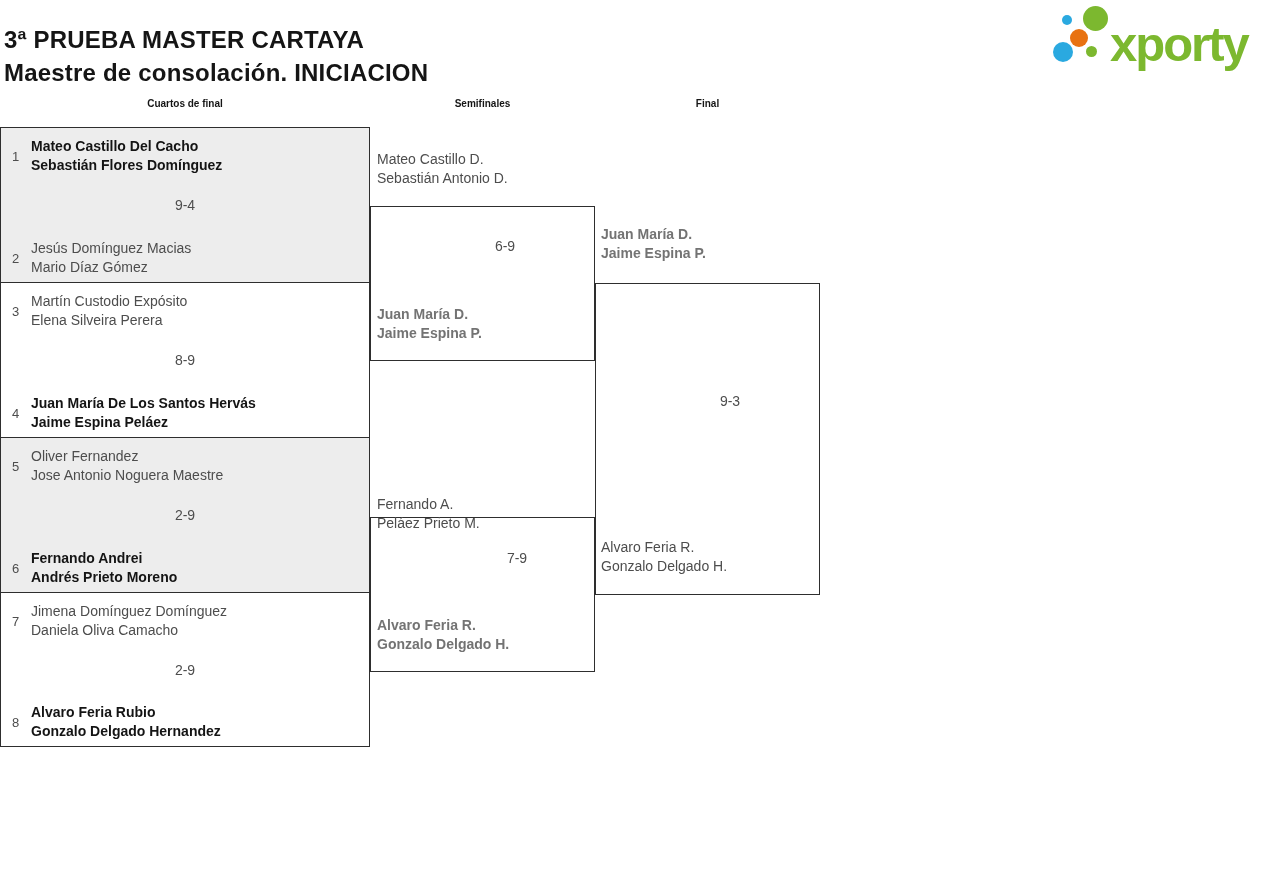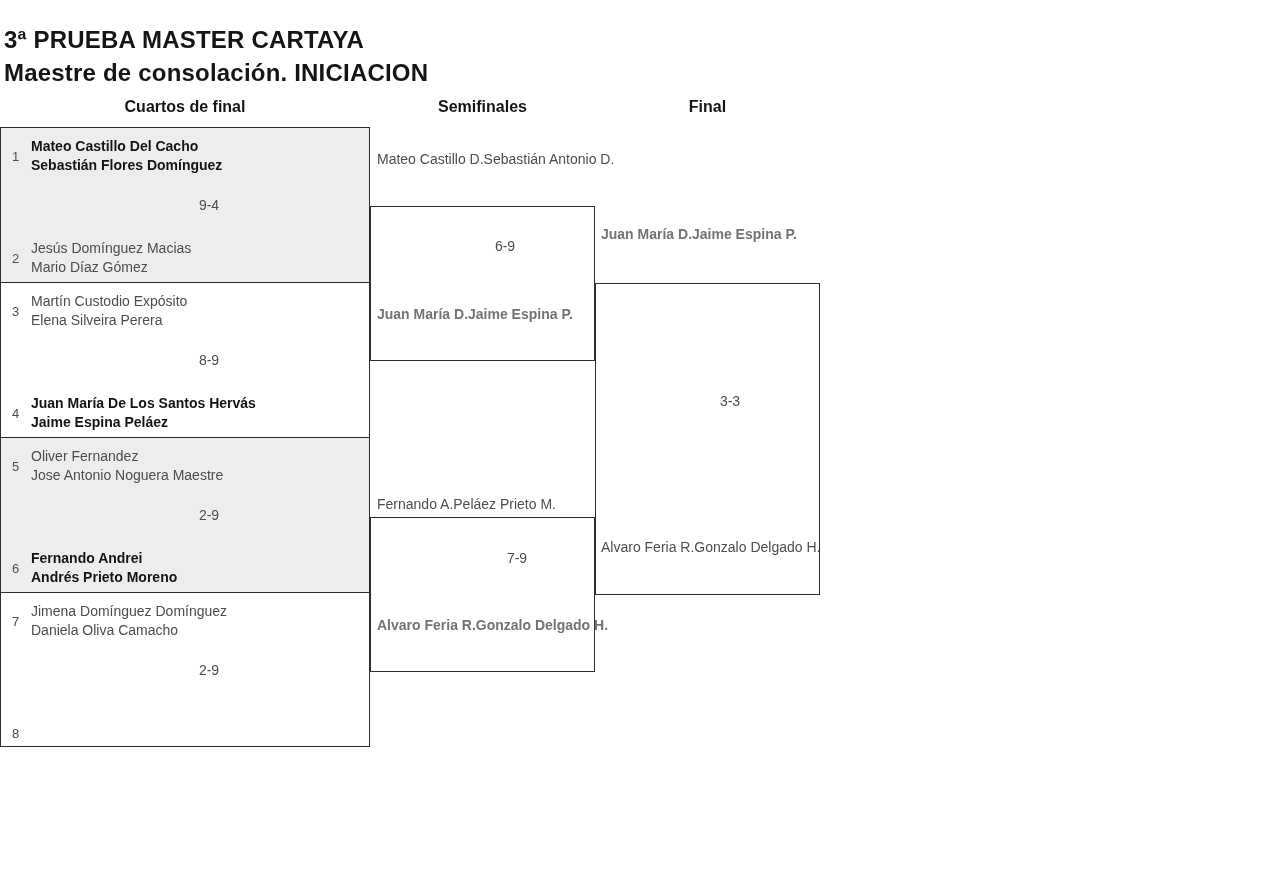--- a/index.html
+++ b/index.html
@@ -22,21 +22,21 @@
   .dot-orange      { left:24px;   top:25px; width:18px; height:18px; }
   .dot-blue-big    { left:7px;    top:38px; width:20px; height:20px; }
   .dot-green-small { left:40px;   top:42px; width:11px; height:11px; }
   .logo-text {
     position:absolute; left:64px; bottom:3px;
     font-size:49px; font-weight:bold; letter-spacing:-2px; line-height:1;
   }
 
   
   .round-header {
-    position:absolute; top:98px; font-size:16px; font-weight:bold;
+    position:absolute; top:98px; font-size:10px; font-weight:bold;
     color:#151515; text-align:center;
   }
   .rh-qf    { left:0px;   width:370px; }
   .rh-sf    { left:370px; width:225px; }
   .rh-final { left:595px; width:225px; }
 
   
   .qf-col { position:absolute; left:0px; top:127px; width:370px; }
   .qf-match {
     position:relative; width:370px; height:155px; box-sizing:border-box;
@@ -49,49 +49,57 @@
   .team.top { top:9px; }
   .team.bot { bottom:5px; }
   .seed { width:13px; text-align:center; font-size:13px; color:#4d4d4d; }
   .names {
     display:flex; flex-direction:column;
     font-size:14px; line-height:19px; color:#4d4d4d; white-space:nowrap;
   }
   .names.w { font-weight:bold; color:#141414; }
   .score {
     position:absolute; left:0; top:50%; transform:translateY(-50%);
-    width:100%; text-align:center; font-size:14px; color:#4d4d4d;margin-left:24px;
+    width:100%; text-align:center; font-size:14px; color:#4d4d4d;
   }
 
   
   .box { position:absolute; box-sizing:border-box; border:1px solid #2e2e2e; }
   .sf1-box   { left:370px; top:206px; width:225px; height:155px; }
   .sf2-box   { left:370px; top:517px; width:225px; height:155px; }
   .final-box { left:595px; top:283px; width:225px; height:312px; }
 
   .names-abs {
-    position:absolute; display:flex; 
+    position:absolute; display:flex; flex-direction:column;
     font-size:14px; line-height:19px; color:#4d4d4d; white-space:nowrap;
   }
   .names-abs.w { font-weight:bold; color:#737373; }
   .score-abs {
     position:absolute; width:270px; text-align:center;
     font-size:14px; color:#4d4d4d;
   }
 </style>
 </head>
 <body>
 
 <div class="page">
 
   <div class="title-block">
     <div>3ª PRUEBA MASTER CARTAYA</div>
     <div>Maestre de consolación. INICIACION</div>
   </div>
 
+  <div class="logo">
+    <span class="dot dot-blue-small" style="background: rgb(42, 169, 224);"></span>
+    <span class="dot dot-green-big" style="background: rgb(124, 184, 47);"></span>
+    <span class="dot dot-orange" style="background: rgb(232, 114, 17);"></span>
+    <span class="dot dot-blue-big" style="background: rgb(42, 169, 224);"></span>
+    <span class="dot dot-green-small" style="background: rgb(124, 184, 47);"></span>
+    <span class="logo-text" style="color: rgb(124, 184, 47);">xporty</span>
+  </div>
 
   <div class="round-header rh-qf">Cuartos de final</div>
   <div class="round-header rh-sf">Semifinales</div>
   <div class="round-header rh-final">Final</div>
 
   <div class="qf-col">
 
     <div class="qf-match shaded">
       <div class="team top">
         <span class="seed">1</span>
@@ -150,20 +158,24 @@
       <div class="team top">
         <span class="seed">7</span>
         <span class="names">
           <span>Jimena Domínguez Domínguez</span>
           <span>Daniela Oliva Camacho</span>
         </span>
       </div>
       <div class="score">2-9</div>
       <div class="team bot">
         <span class="seed">8</span>
+        <span class="names w">
+          <span>Alvaro Feria Rubio</span>
+          <span>Gonzalo Delgado Hernandez</span>
+        </span>
       </div>
     </div>
 
   </div>
 
   <div class="box sf1-box"></div>
   <div class="box sf2-box"></div>
   <div class="box final-box"></div>
 
   <div class="names-abs" style="left:377px; top:150px;">
@@ -183,19 +195,19 @@
   <div class="score-abs" style="left:370px; top:550px;padding-left:12px;">7-9</div>
   <div class="names-abs w" style="left:377px; top:616px;">
     <span>Alvaro Feria R.</span>
     <span>Gonzalo Delgado H.</span>
   </div>
 
   <div class="names-abs w" style="left:601px; top:225px;">
     <span>Juan María D.</span>
     <span>Jaime Espina P.</span>
   </div>
-  <div class="score-abs" style="left:595px; top:393px;">3-3</div>
+  <div class="score-abs" style="left:595px; top:393px;">9-3</div>
   <div class="names-abs" style="left:601px; top:538px;">
     <span>Alvaro Feria R.</span>
     <span>Gonzalo Delgado H.</span>
   </div>
 
 </div>
 
 </body></html>

